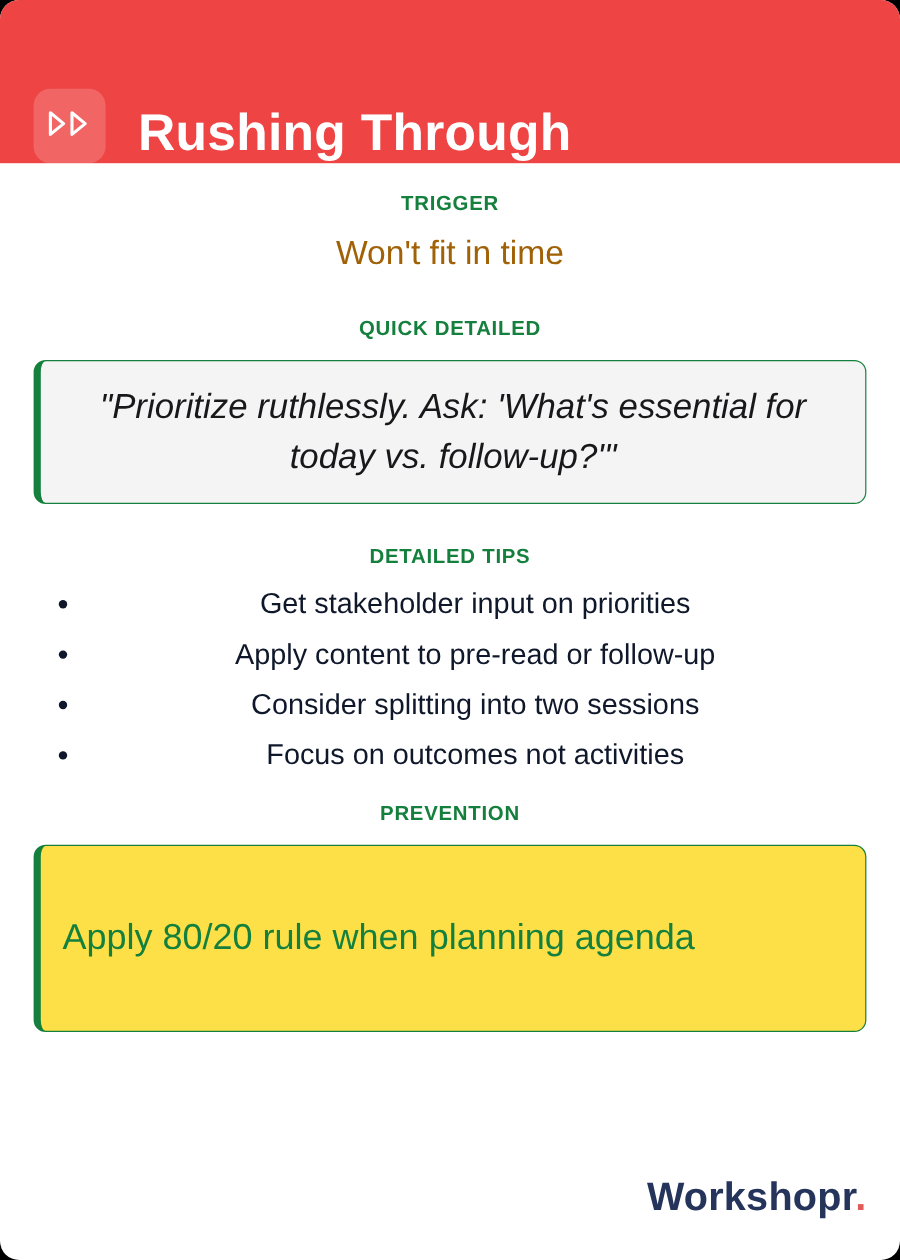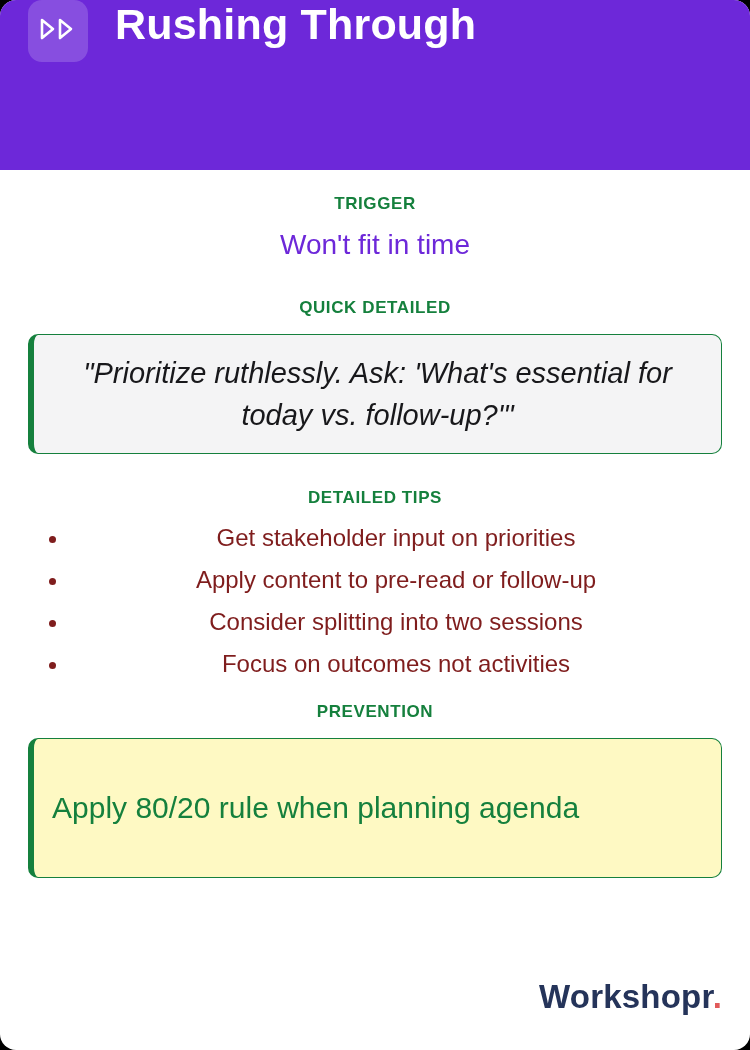--- a/index.html
+++ b/index.html
@@ -13,24 +13,24 @@
     position: relative;
     width: 750px;
     height: 1050px;
     background: #ffffff;
     border-radius: 16px;
     overflow: hidden;
     box-sizing: border-box;
   }
   
   .header {
-    height: 170px;
-    background: #6d28d9;
+    height: 136px;
+    background: #ef4444;
     display: flex;
-    align-items: flex-start;
+    align-items: flex-end;
     padding: 0 28px;
     box-sizing: border-box;
   }
   .header-icon-box {
     width: 60px;
     height: 62px;
     border-radius: 14px;
     background: rgba(255,255,255,0.18);
     display: flex;
     align-items: center;
@@ -50,21 +50,21 @@
     text-align: center;
   }
   .section-label {
     color: #15803d;
     font-size: 17px;
     font-weight: 700;
     letter-spacing: 0.6px;
   }
   .trigger-text {
     margin-top: 14px;
-    color: #6d28d9;
+    color: #a16207;
     font-size: 28px;
     line-height: 34px;
   }
   .label-quick-response { margin-top: 36px; }
   .quick-response-box {
     margin-top: 16px;
     background: #f4f4f5;
     border: 1.5px solid #15803d;
     border-left: 6px solid #15803d;
     border-radius: 10px;
@@ -80,30 +80,30 @@
   .label-detailed-tips { margin-top: 34px; }
   .tips-list {
     margin: 16px 0 0 0;
     padding-left: 42px;
     color: #3f3f46;
   }
   .tips-list li {
     font-size: 24px;
     line-height: 28px;
     margin-bottom: 14px;
-    color: #7f1d1d;
+    color: #0f172a;
   }
   .label-prevention { margin-top: 24px; }
   .prevention-box {
     margin-top: 16px;
-    background: #fef9c3;
+    background: #fde047;
     border: 1.5px solid #15803d;
     border-left: 6px solid #15803d;
     border-radius: 10px;
-    height: 140px;
+    height: 156px;
     display: flex;
     align-items: center;
     padding: 0 18px;
     box-sizing: border-box;
   }
   .prevention-text {
     color: #15803d;
     font-size: 30px;
     line-height: 36px;
   }

